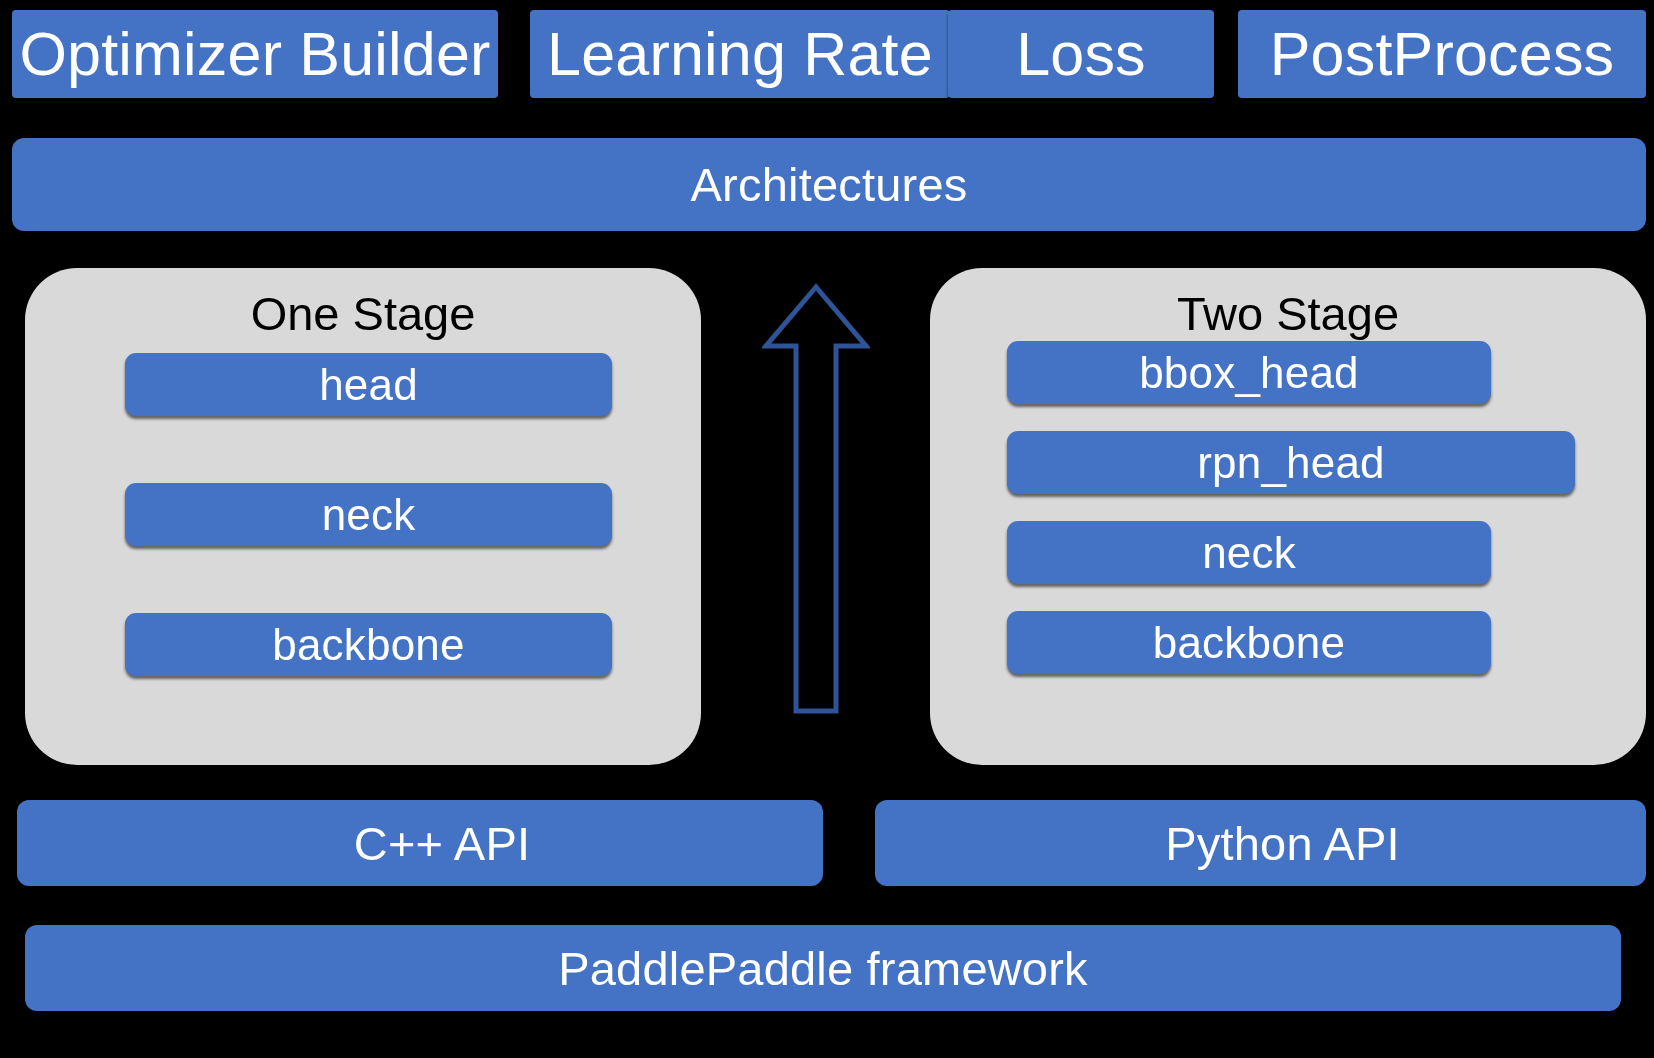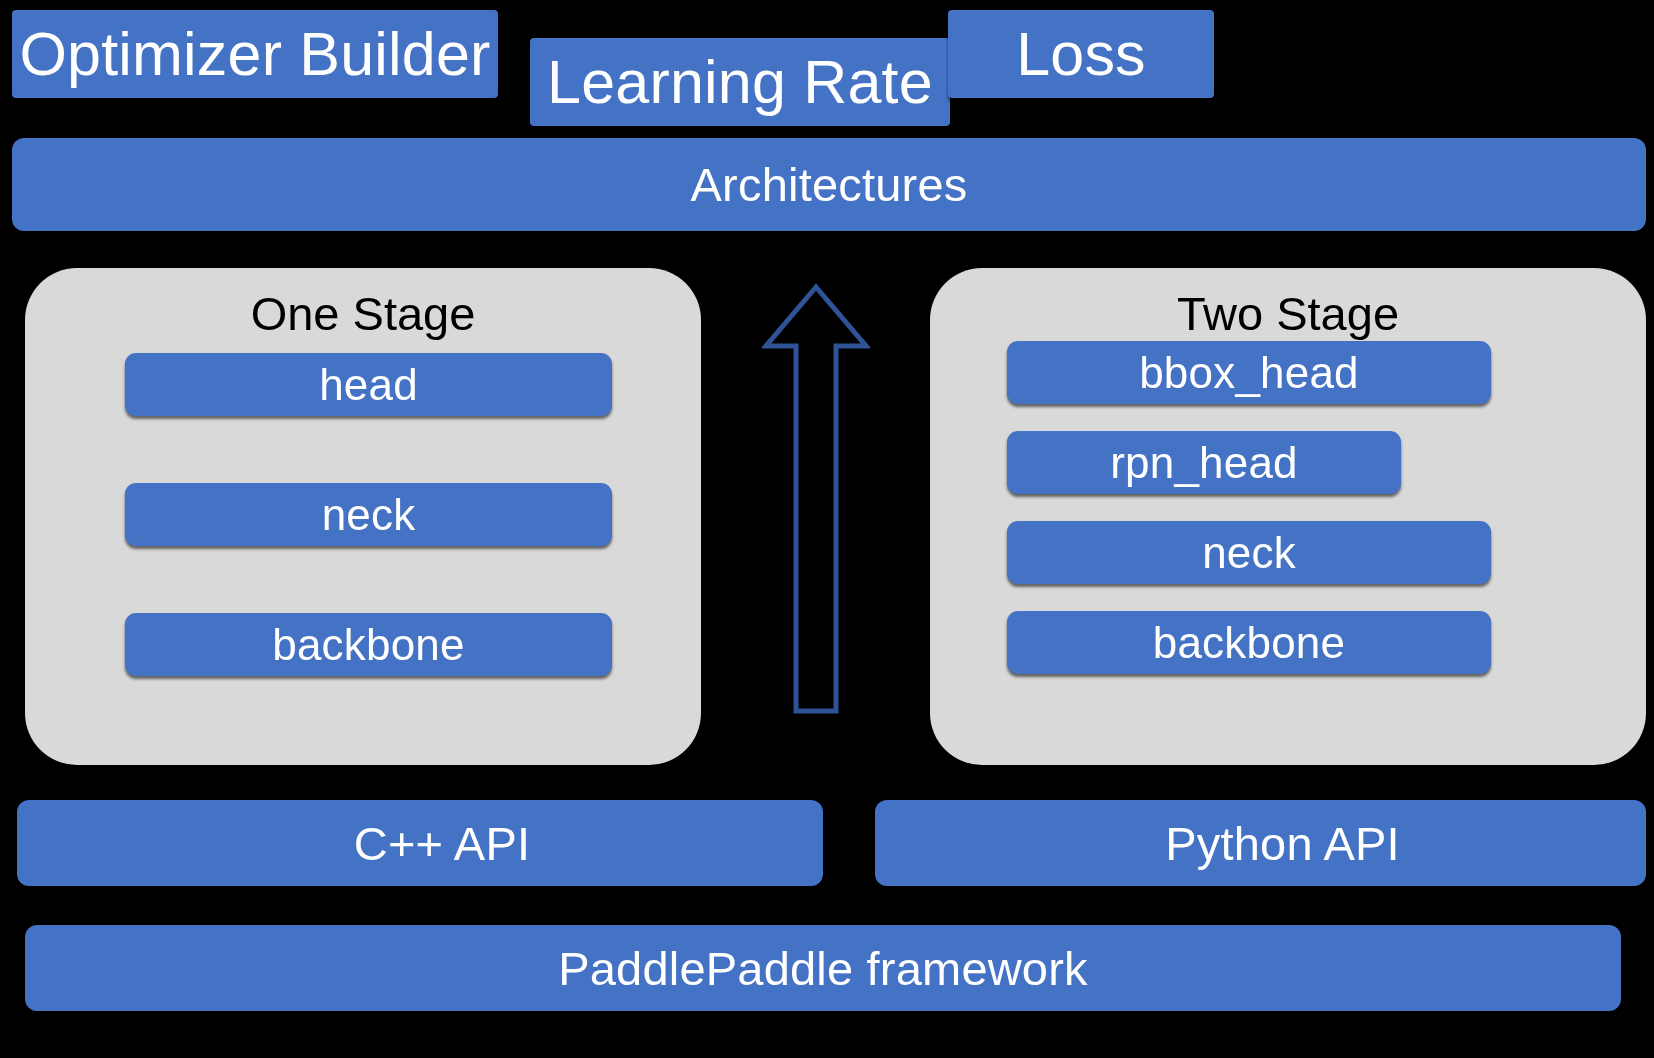--- a/index.html
+++ b/index.html
@@ -31,21 +31,21 @@
     color: #FFFFFF;
     font-weight: 400;
     letter-spacing: 0.2px;
     white-space: nowrap;
     box-sizing: border-box;
   }
 
   
   .top-pill { top: 10px; height: 88px; font-size: 61px; border-radius: 4px; }
   #pill-optimizer-builder { left: 12px;   width: 486px; }
-  #pill-learning-rate     { left: 530px;  width: 420px; margin-top: 28px; }
+  #pill-learning-rate     { left: 530px;  width: 420px; }
   #pill-loss              { left: 948px;  width: 266px; }
   #pill-postprocess       { left: 1238px; width: 408px; }
 
   
   #bar-architectures {
     left: 12px; top: 138px;
     width: 1634px; height: 93px;
     font-size: 47px;
     border-radius: 12px;
   }
@@ -81,21 +81,21 @@
     font-size: 44px;
   }
 
   
   #one-item-head     { left: 100px; width: 487px; top: 85px;  }
   #one-item-neck     { left: 100px; width: 487px; top: 215px; }
   #one-item-backbone { left: 100px; width: 487px; top: 345px; }
 
   
   #two-item-bbox-head { left: 77px; width: 484px; top: 73px;  }
-  #two-item-rpn-head  { left: 77px; width: 394px; top: 163px; }
+  #two-item-rpn-head  { left: 77px; width: 568px; top: 163px; }
   #two-item-neck      { left: 77px; width: 484px; top: 253px; }
   #two-item-backbone  { left: 77px; width: 484px; top: 343px; }
 
   
   #flow-arrow {
     position: absolute;
     left: 762px; top: 283px;
     width: 108px; height: 432px;
   }
 
@@ -121,20 +121,23 @@
   </div>
 
   <div class="blue-box top-pill" id="pill-learning-rate">
     <span>Learning Rate</span>
   </div>
 
   <div class="blue-box top-pill" id="pill-loss">
     <span>Loss</span>
   </div>
 
+  <div class="blue-box top-pill" id="pill-postprocess">
+    <span>PostProcess</span>
+  </div>
 
   <div class="blue-box" id="bar-architectures">
     <span>Architectures</span>
   </div>
 
   <div class="stage-panel" id="panel-one-stage">
     <div class="stage-title">One Stage</div>
 
     <div class="blue-box stage-item" id="one-item-head">
       <span>head</span>

